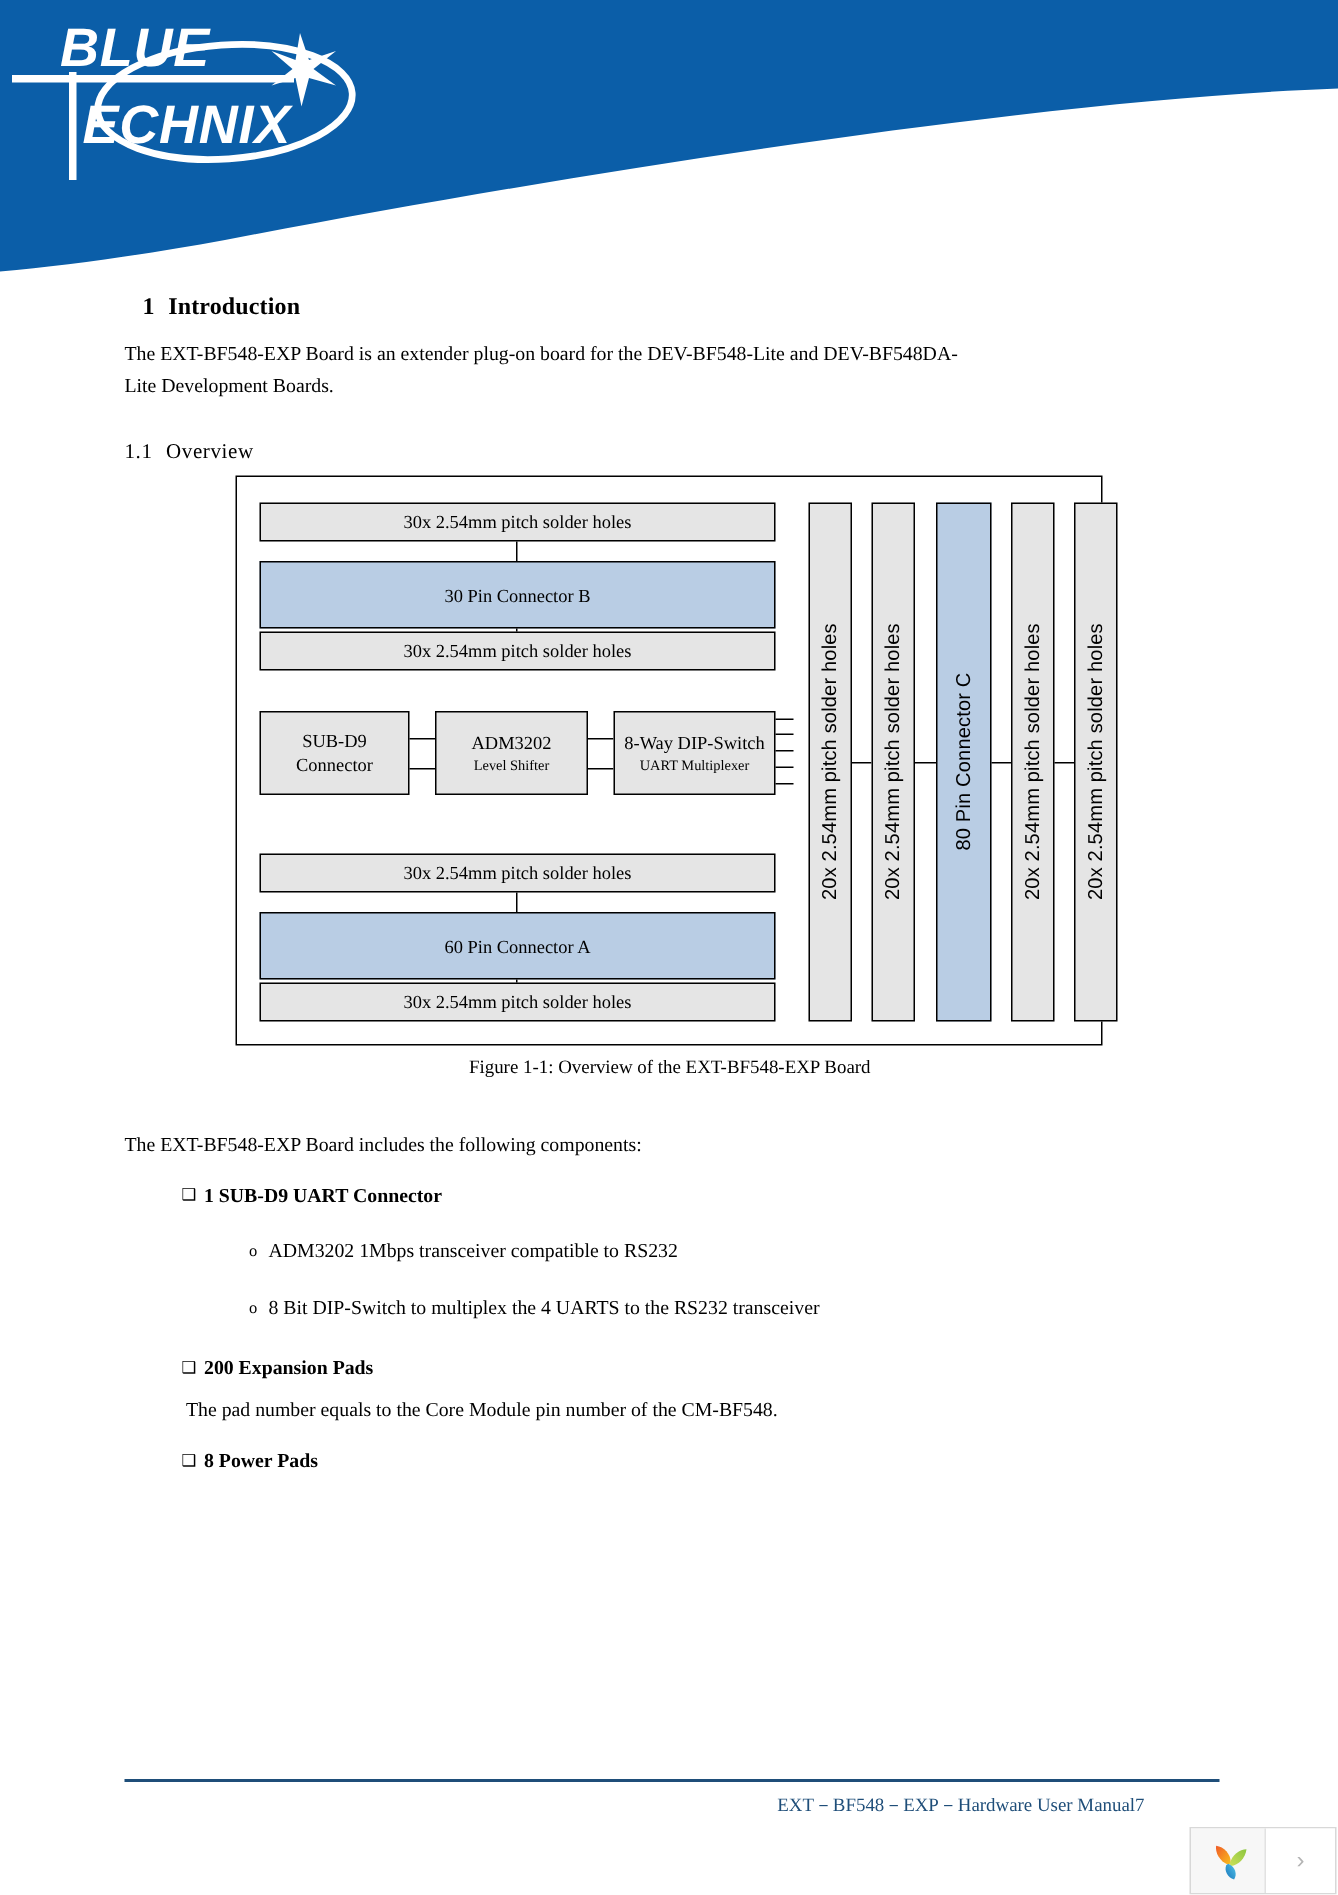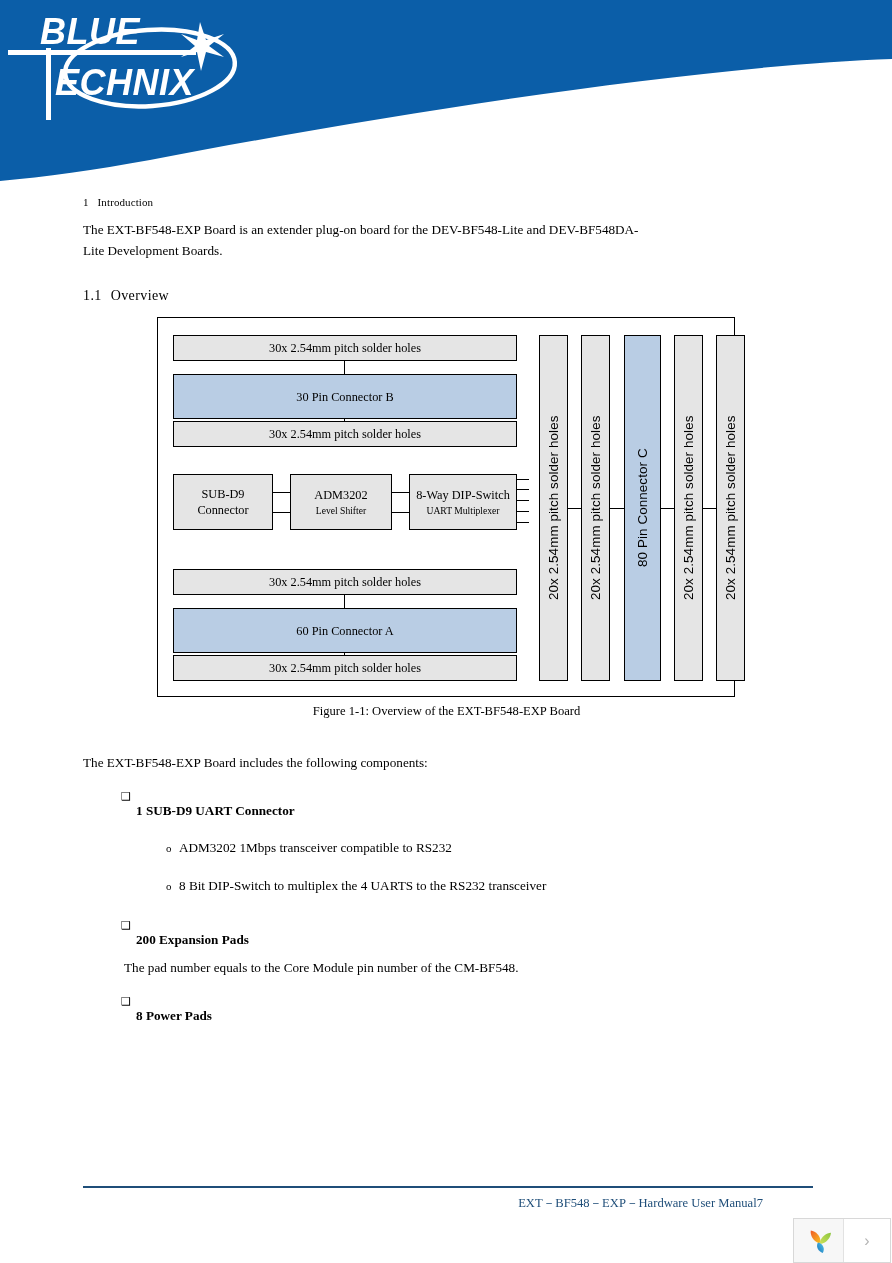--- a/index.html
+++ b/index.html
@@ -28,23 +28,23 @@
 
   
   #content {
     position: absolute;
     left: 83px;
     top: 196px;
     width: 730px;
   }
 
   h1.section-title {
-    font-size: 11px;
-    font-weight: normal;
-    margin: 0 0 11px 0;
+    font-size: 16px;
+    font-weight: bold;
+    margin: 0 0 11px 12px;
     letter-spacing: 0.1px;
   }
   h1.section-title .num { margin-right: 9px; }
 
   p.body-text {
     font-size: 13.2px;
     line-height: 21px;
     margin: 0;
     width: 575px;
   }
@@ -146,21 +146,21 @@
   }
   .bullet-l1 .marker {
     display: inline-block;
     width: 15px;
     flex: 0 0 15px;
     font-family: "DejaVu Sans", sans-serif;
     font-weight: normal;
     font-size: 11px;
     line-height: 19px;
   }
-  .bullet-l1 .lbl { line-height: 19px; margin-top: 14px; }
+  .bullet-l1 .lbl { line-height: 19px; }
 
   .bullet-l2 {
     display: flex;
     align-items: flex-start;
     margin: 18px 0 0 83px;
     font-size: 13.2px;
   }
   .bullet-l2 .marker {
     display: inline-block;
     width: 13px;

